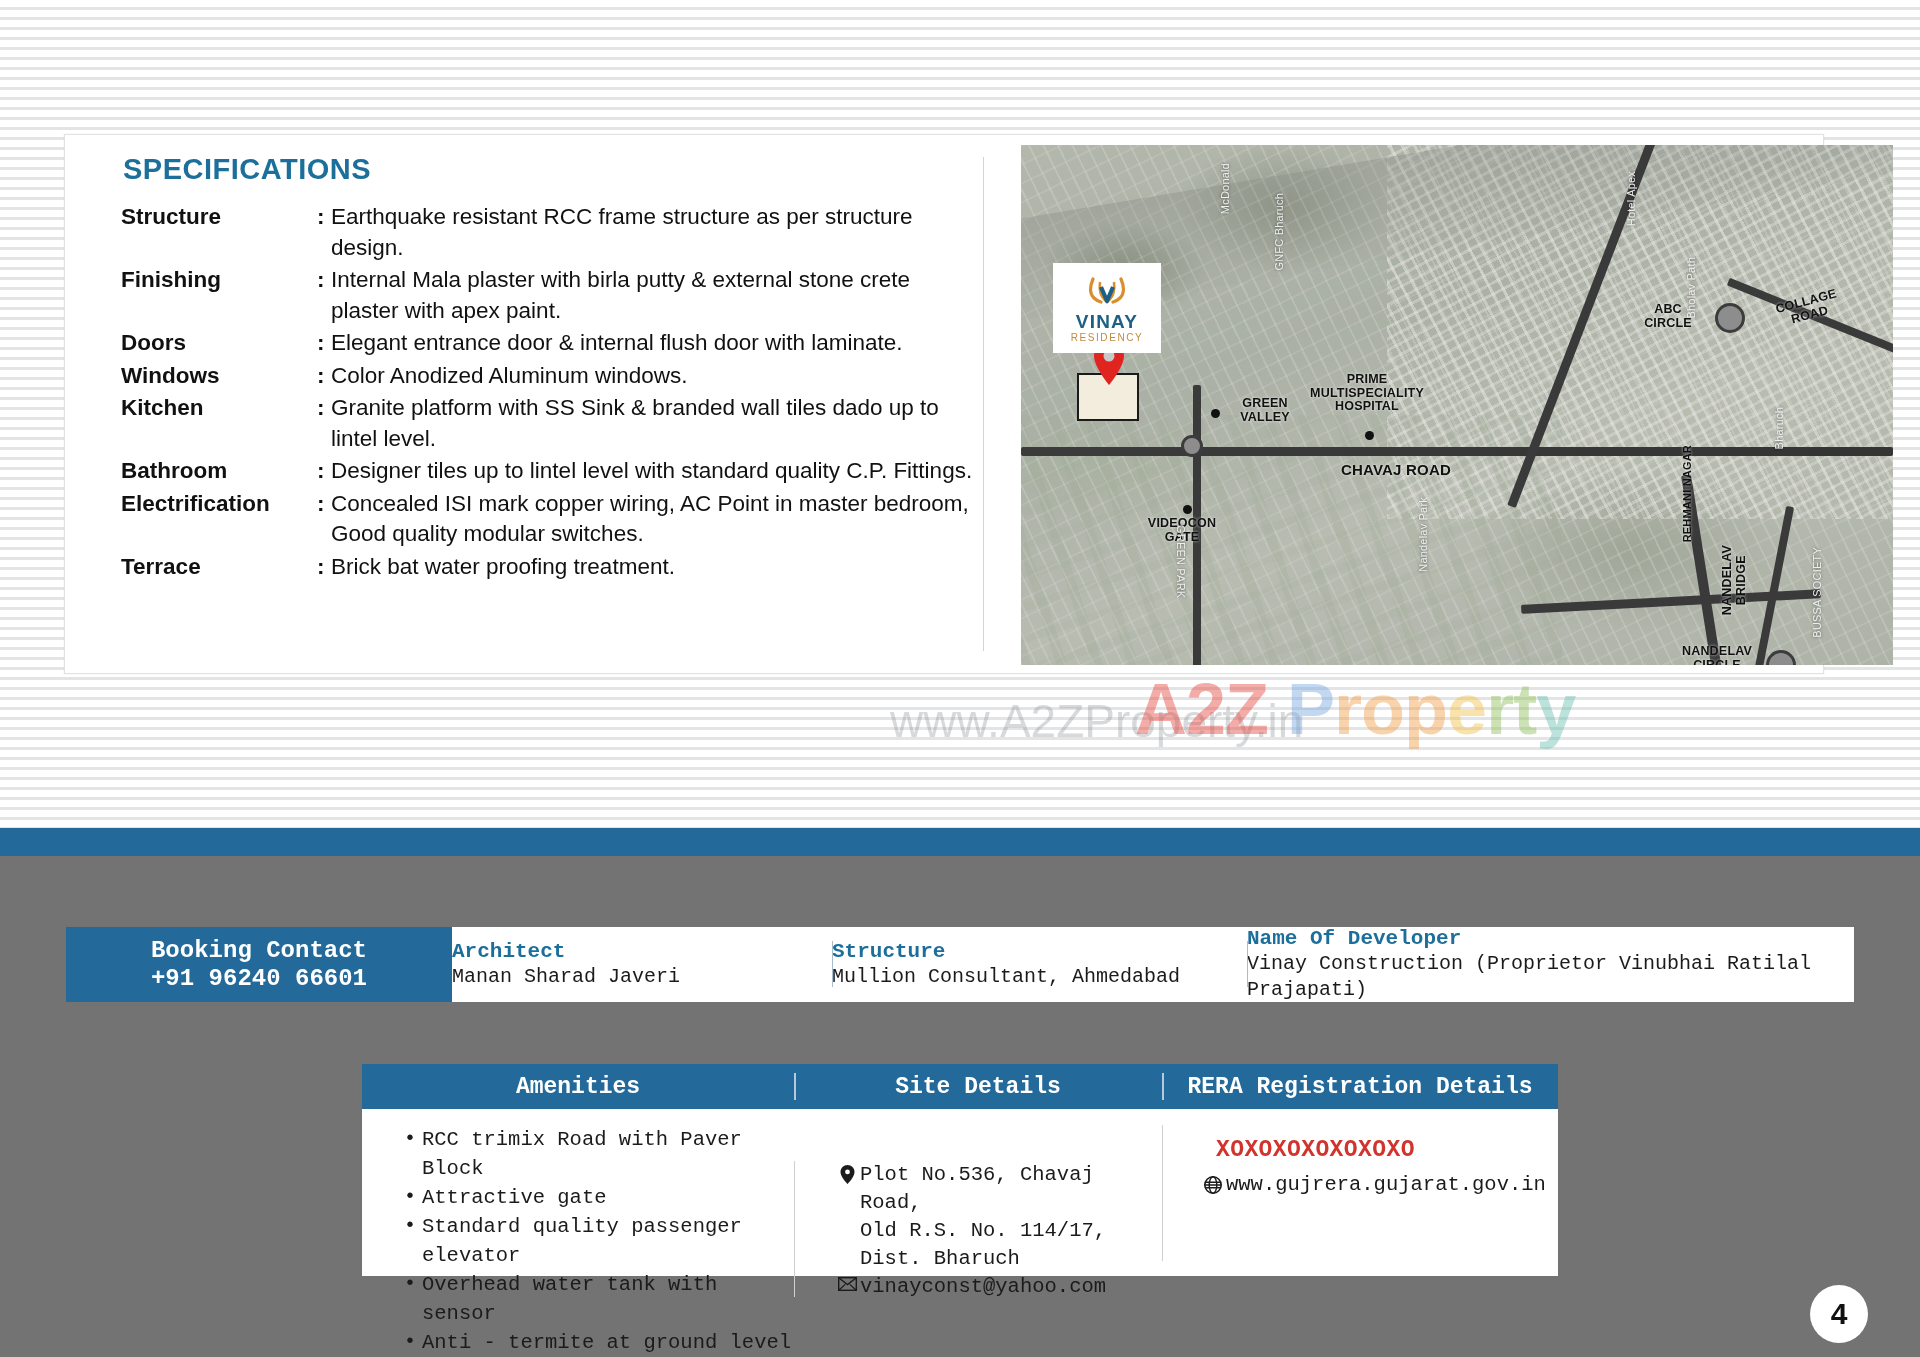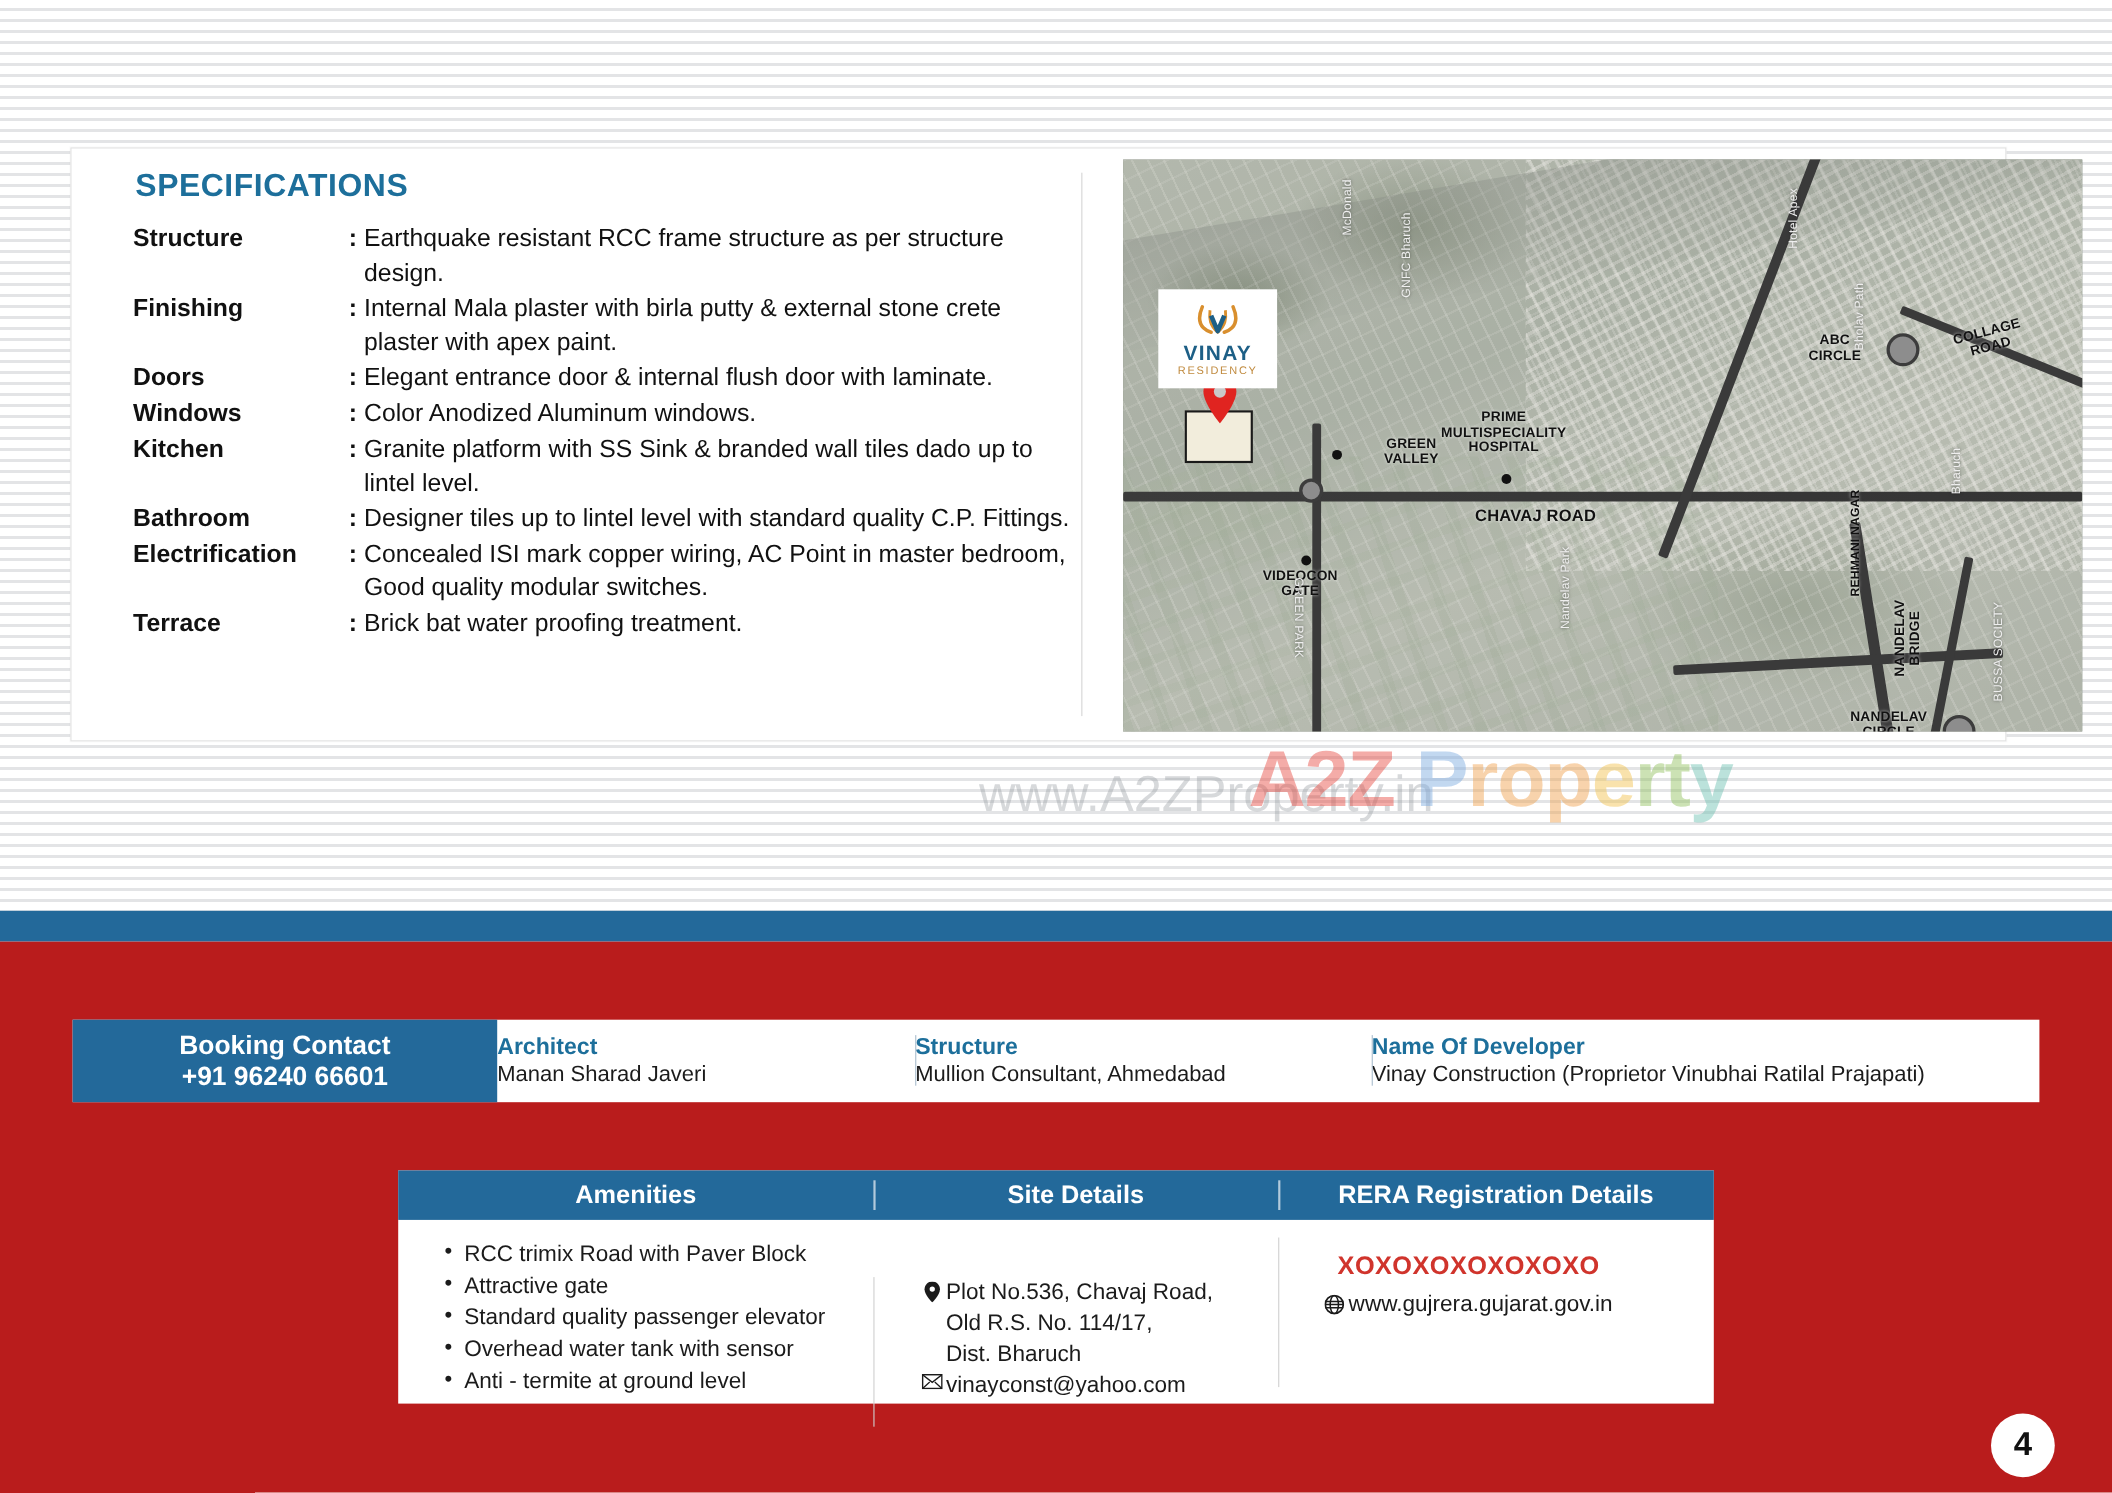--- a/index.html
+++ b/index.html
@@ -286,21 +286,22 @@
     left: 0; top: 828px;
     width: 1920px; height: 28px;
     background: #23699a;
   }
 
   
   .lower {
     position: absolute;
     left: 0; top: 856px;
     width: 1920px; height: 501px;
-    background: #b91c1c;
+    background: #737373;
+    font-family: Liberation Mono, monospace;
   }
 
   
   .contact-strip {
     position: absolute;
     left: 66px; top: 71px;
     width: 1788px; height: 75px;
     background: #ffffff;
     display: flex;
     align-items: stretch;
@@ -537,21 +538,21 @@
         <div class="map-label light vert-rev" style="left:198px; top:18px;">McDonald</div>
         <div class="map-label light vert-rev" style="left:252px; top:48px;">GNFC Bharuch</div>
         <div class="map-label light vert-rev" style="left:604px; top:26px;">Hotel Apex</div>
         <div class="map-label light vert-rev" style="left:664px; top:112px;">Bholav Path</div>
 
         <div class="map-label" style="left:612px; top:158px; width:70px;">ABC
 CIRCLE</div>
         <div class="map-label" style="left:742px; top:150px; width:90px; transform:rotate(-15deg);">COLLAGE
 ROAD</div>
 
-        <div class="map-label" style="left:222px; top:252px; width:80px;">GREEN
+        <div class="map-label" style="left:204px; top:252px; width:80px;">GREEN
 VALLEY</div>
         <div class="map-label" style="left:276px; top:228px; width:140px;">PRIME
 MULTISPECIALITY
 HOSPITAL</div>
         <div class="map-label" style="left:300px; top:318px; width:150px; font-size:15px;">CHAVAJ ROAD</div>
         <div class="map-label" style="left:106px; top:372px; width:110px;">VIDEOCON
 GATE</div>
 
         <div class="map-label light vert" style="left:152px; top:380px;">GREEN PARK</div>
         <div class="map-label light vert-rev" style="left:396px; top:352px;">Nandelav Park</div>

